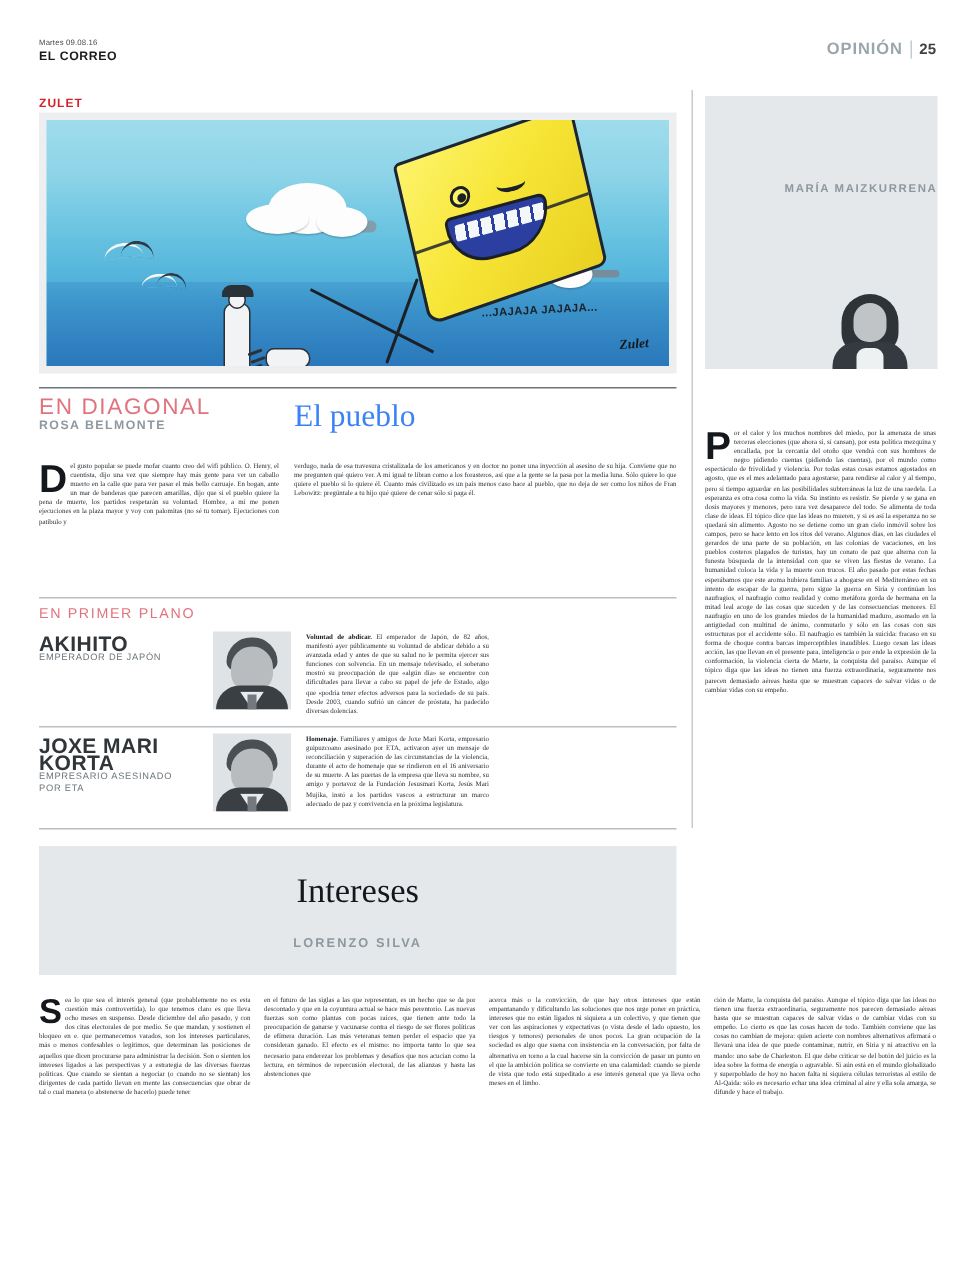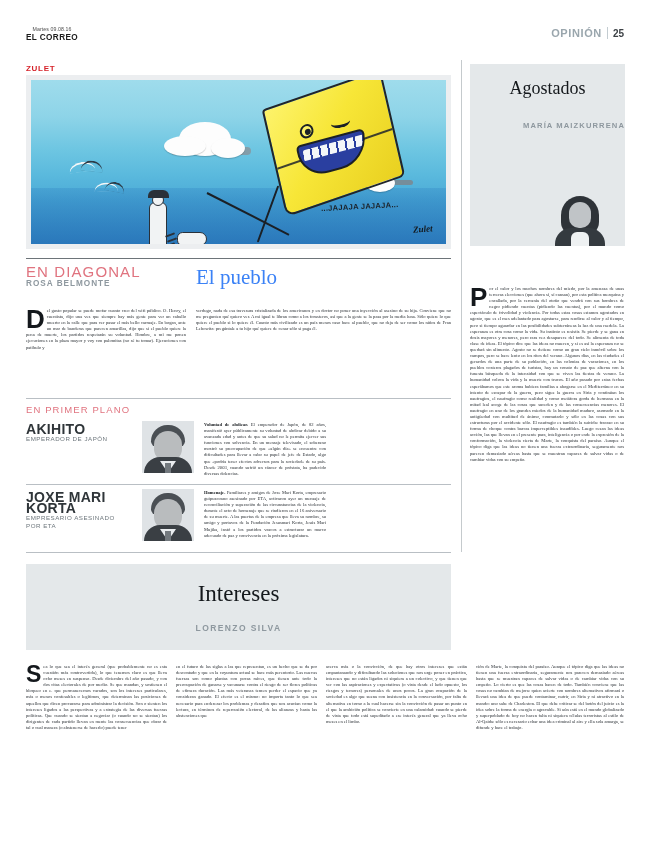--- a/index.html
+++ b/index.html
@@ -17,21 +17,21 @@
     background: #fff;
     padding: 0;
   }
 
   
   .masthead {
     position: absolute;
     top: 26px; left: 26px; right: 26px;
     height: 26px;
   }
-  .masthead-left { position: absolute; left: 0; top: 0; text-align: center; }
+  .masthead-left { position: absolute; left: 0; top: 0; }
   .mh-date {
     font-family: "Liberation Sans", sans-serif;
     font-size: 5.2px;
     color: #4c4c4c;
     letter-spacing: 0.1px;
     line-height: 7px;
   }
   .mh-brand {
     font-family: "Liberation Sans", sans-serif;
     font-size: 8.2px;
@@ -595,21 +595,20 @@
   </div>
 
   <div class="col dropcap-serif" style="left:26px; top:664px; width:141px; height:168px;">Sea lo que sea el interés general (que probablemente no es esta cuestión más controvertida), lo que tenemos claro es que lleva ocho meses en suspenso. Desde diciembre del año pasado, y con dos citas electorales de por medio. Se que mandan, y sostienen el bloqueo en e. que permanecemos varados, son los intereses particulares, más o menos confesables o legítimos, que determinan las posiciones de aquellos que dicen procurarse para administrar la decisión. Son o sienten los intereses ligados a las perspectivas y a estrategia de las diversas fuerzas políticas. Que cuando se sientan a negociar (o cuando no se sientan) los dirigentes de cada partido llevan en mente las consecuencias que obrar de tal o cual manera (o abstenerse de hacerlo) puede tener</div>
   <div class="col" style="left:176px; top:664px; width:141px; height:168px;">en el futuro de las siglas a las que representan, es un hecho que se da por descontado y que en la coyuntura actual se hace más perentorio. Las nuevas fuerzas son como plantas con pocas raíces, que tienen ante todo la preocupación de ganarse y vacunarse contra el riesgo de ser flores políticas de efímera duración. Las más veteranas temen perder el espacio que ya consideran ganado. El efecto es el mismo: no importa tanto lo que sea necesario para enderezar los problemas y desafíos que nos acucian como la lectura, en términos de repercusión electoral, de las alianzas y hasta las abstenciones que</div>
   <div class="col" style="left:326px; top:664px; width:141px; height:168px;">acerca más o la convicción, de que hay otros intereses que están empantanando y dificultando las soluciones que nos urge poner en práctica, intereses que no están ligados ni siquiera a un colectivo, y que tienen que ver con las aspiraciones y expectativas (o vista desde el lado opuesto, los riesgos y temores) personales de unos pocos. La gran ocupación de la sociedad es algo que suena con insistencia en la conversación, por falta de alternativa en torno a la cual hacerse sin la convicción de pasar un punto en el que la ambición política se convierte en una calamidad: cuando se pierde de vista que todo está supeditado a ese interés general que ya lleva ocho meses en el limbo.</div>
   <div class="col" style="left:476px; top:664px; width:148px; height:168px;">ción de Marte, la conquista del paraíso. Aunque el tópico diga que las ideas no tienen una fuerza extraordinaria, seguramente nos parecen demasiado aéreas hasta que se muestran capaces de salvar vidas o de cambiar vidas con su empeño. Lo cierto es que las cosas hacen de todo. También conviene que las cosas no cambian de mejora: quien acierte con nombres alternativos afirmará o llevará una idea de que puede contaminar, nutrir, en Siria y ni atractivo en la mando: uno sabe de Charleston. El que debe criticar se del botón del juicio es la idea sobre la forma de energía o agravable. Si aún está en el mundo globalizado y superpoblado de hoy no hacen falta ni siquiera células terroristas al estilo de Al-Qaida: sólo es necesario echar una idea criminal al aire y ella sola amarga, se difunde y hace el trabajo.</div>
 
   <div class="vline" style="left:461px; top:60px; height:492px;"></div>
 
   <div class="op-box">
-    <div class="op-title">Agostados</div>
     <div class="op-author">MARÍA MAIZKURRENA</div>
     <div class="op-portrait">
       <div class="hair2"></div>
       <div class="skin2"></div>
       <div class="body2"></div>
       <div class="shirt2"></div>
     </div>
   </div>
 
   <div class="col dropcap" style="left:470px; top:286px; width:154px; height:266px;">Por el calor y los muchos nombres del miedo, por la amenaza de unas terceras elecciones (que ahora sí, sí cansan), por esta política mezquina y encallada, por la cercanía del otoño que vendrá con sus hombres de negro pidiendo cuentas (pidiendo las cuentas), por el mundo como espectáculo de frivolidad y violencia. Por todas estas cosas estamos agostados en agosto, que es el mes adelantado para agostarse, para rendirse al calor y al tiempo, pero si tiempo aguardar en las posibilidades subterráneas la luz de una raedela. La esperanza es otra cosa como la vida. Su instinto es resistir. Se pierde y se gana en dosis mayores y menores, pero rara vez desaparece del todo. Se alimenta de toda clase de ideas. El tópico dice que las ideas no mueren, y si es así la esperanza no se quedará sin alimento. Agosto no se detiene como un gran cielo inmóvil sobre los campos, pero se hace lento en los ritos del verano. Algunos días, en las ciudades el gerardos de una parte de su población, en las colonias de vacaciones, en los pueblos costeros plagados de turistas, hay un conato de paz que alterna con la funesta búsqueda de la intensidad con que se viven las fiestas de verano. La humanidad coloca la vida y la muerte con trucos. El año pasado por estas fechas esperábamos que este aroma hubiera familias a ahogarse en el Mediterráneo en su intento de escapar de la guerra, pero sigue la guerra en Siria y continúan los naufragios, el naufragio como realidad y como metáfora gorda de hermana en la mitad leal acoge de las cosas que suceden y de las consecuencias menores. El naufragio en uno de los grandes miedos de la humanidad maduro, asomado en la antigüedad con multitud de ánimo, conmutarlo y sólo en las cosas con sus estructuras por el accidente sólo. El naufragio es también la suicida: fracaso en su forma de choque contra barcas imperceptibles inaudibles. Luego cesan las ideas acción, las que llevan en el presente para, inteligencia o por ende la expresión de la conformación, la violencia cierta de Marte, la conquista del paraíso. Aunque el tópico diga que las ideas no tienen una fuerza extraordinaria, seguramente nos parecen demasiado aéreas hasta que se muestran capaces de salvar vidas o de cambiar vidas con su empeño.</div>

